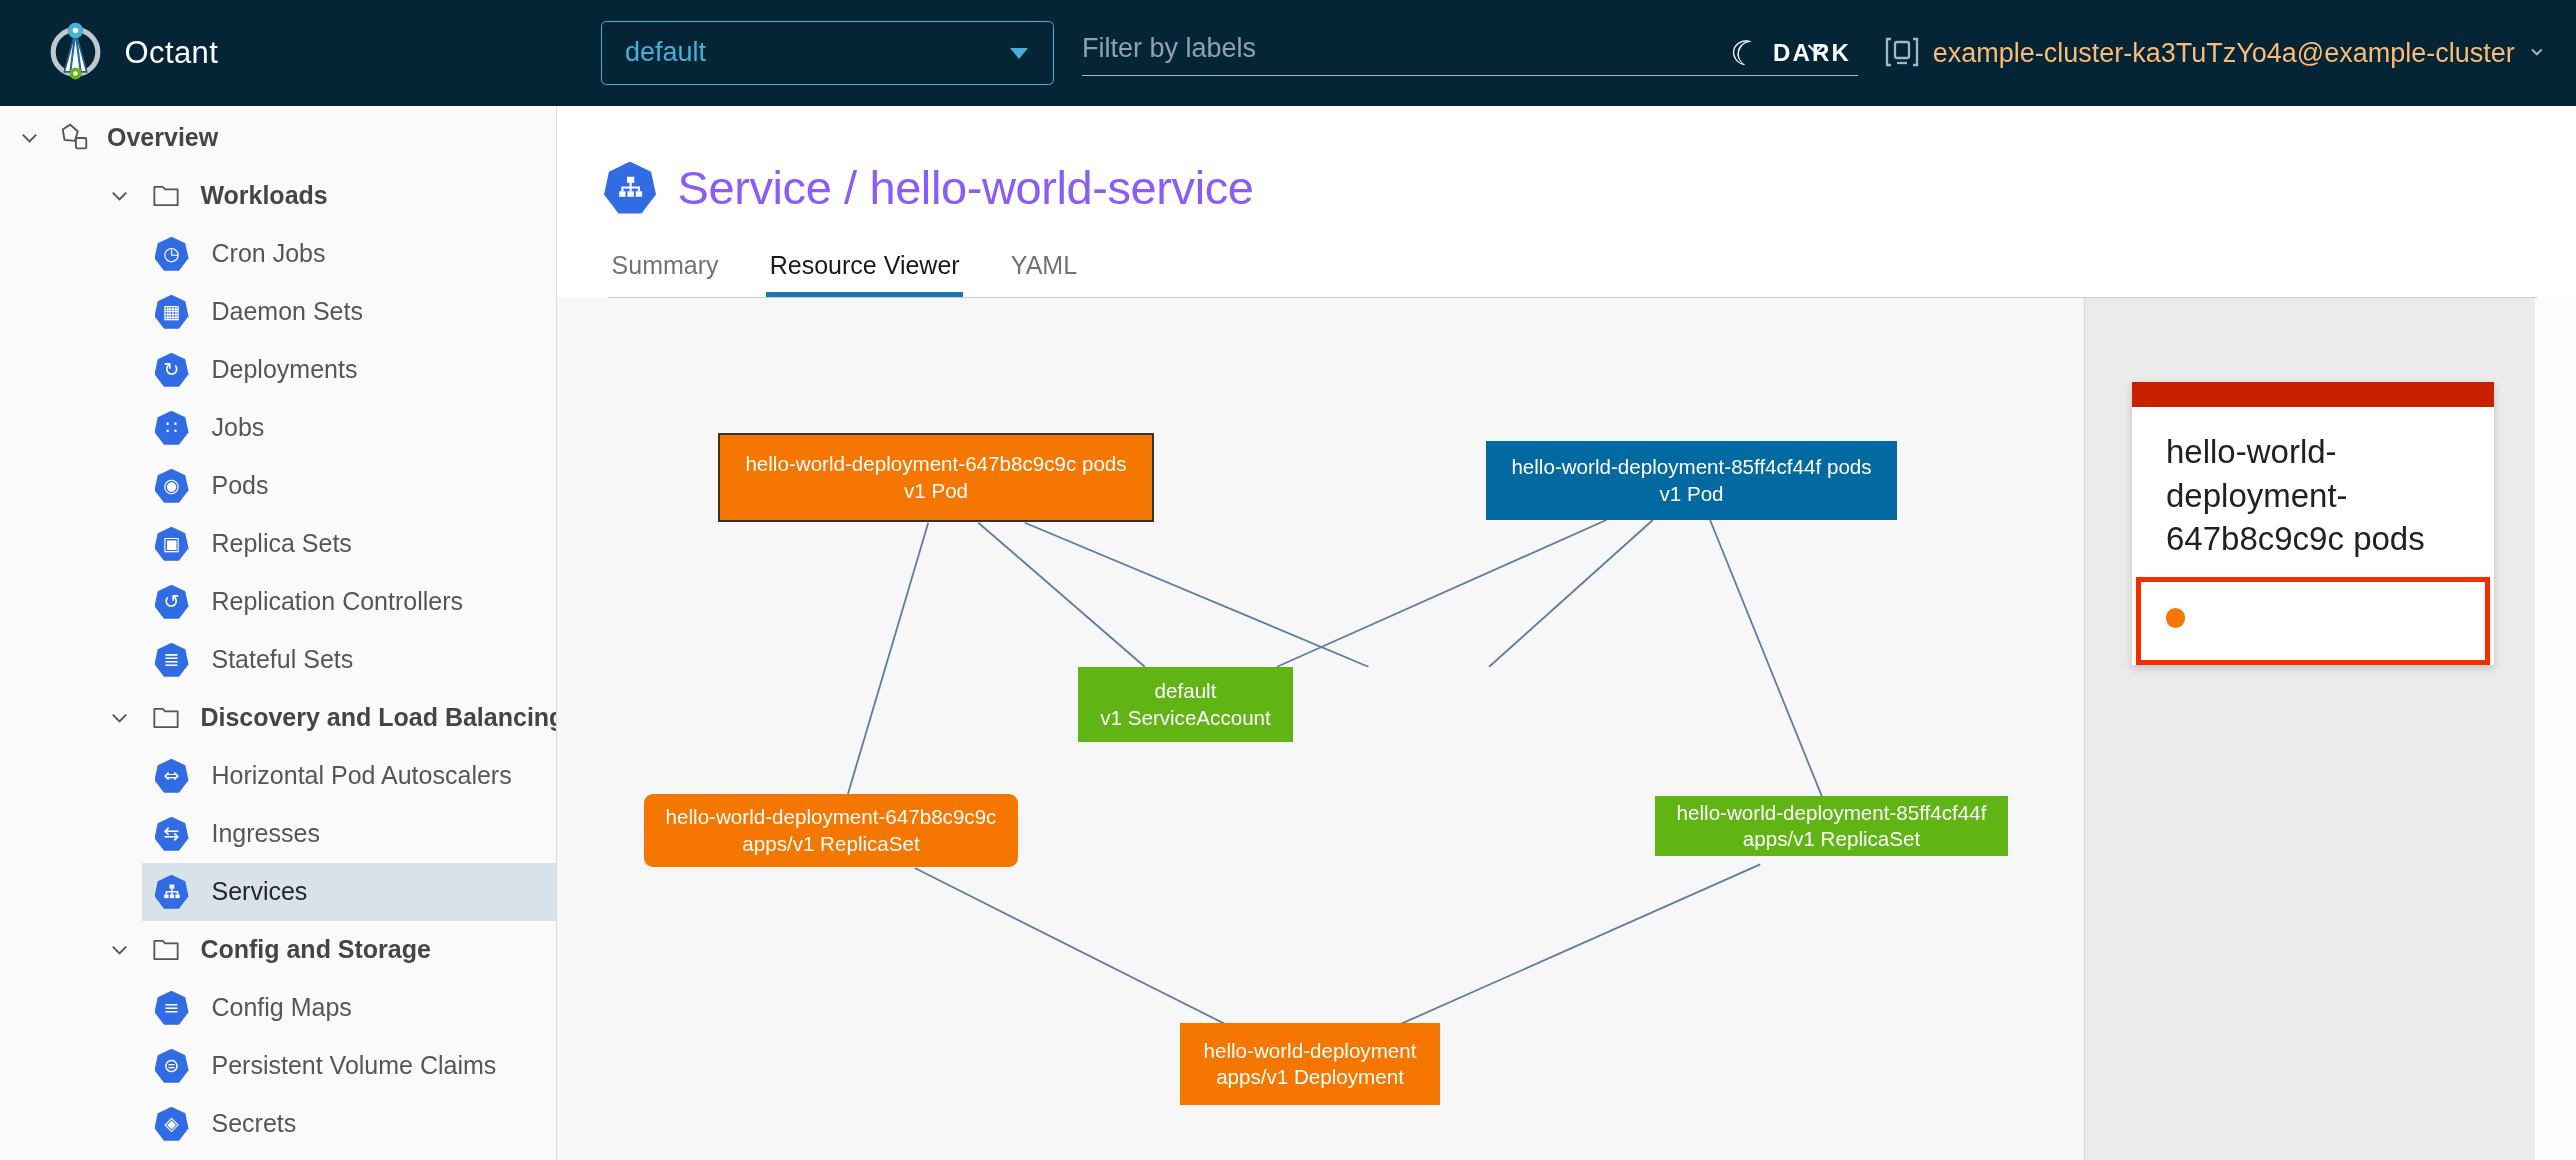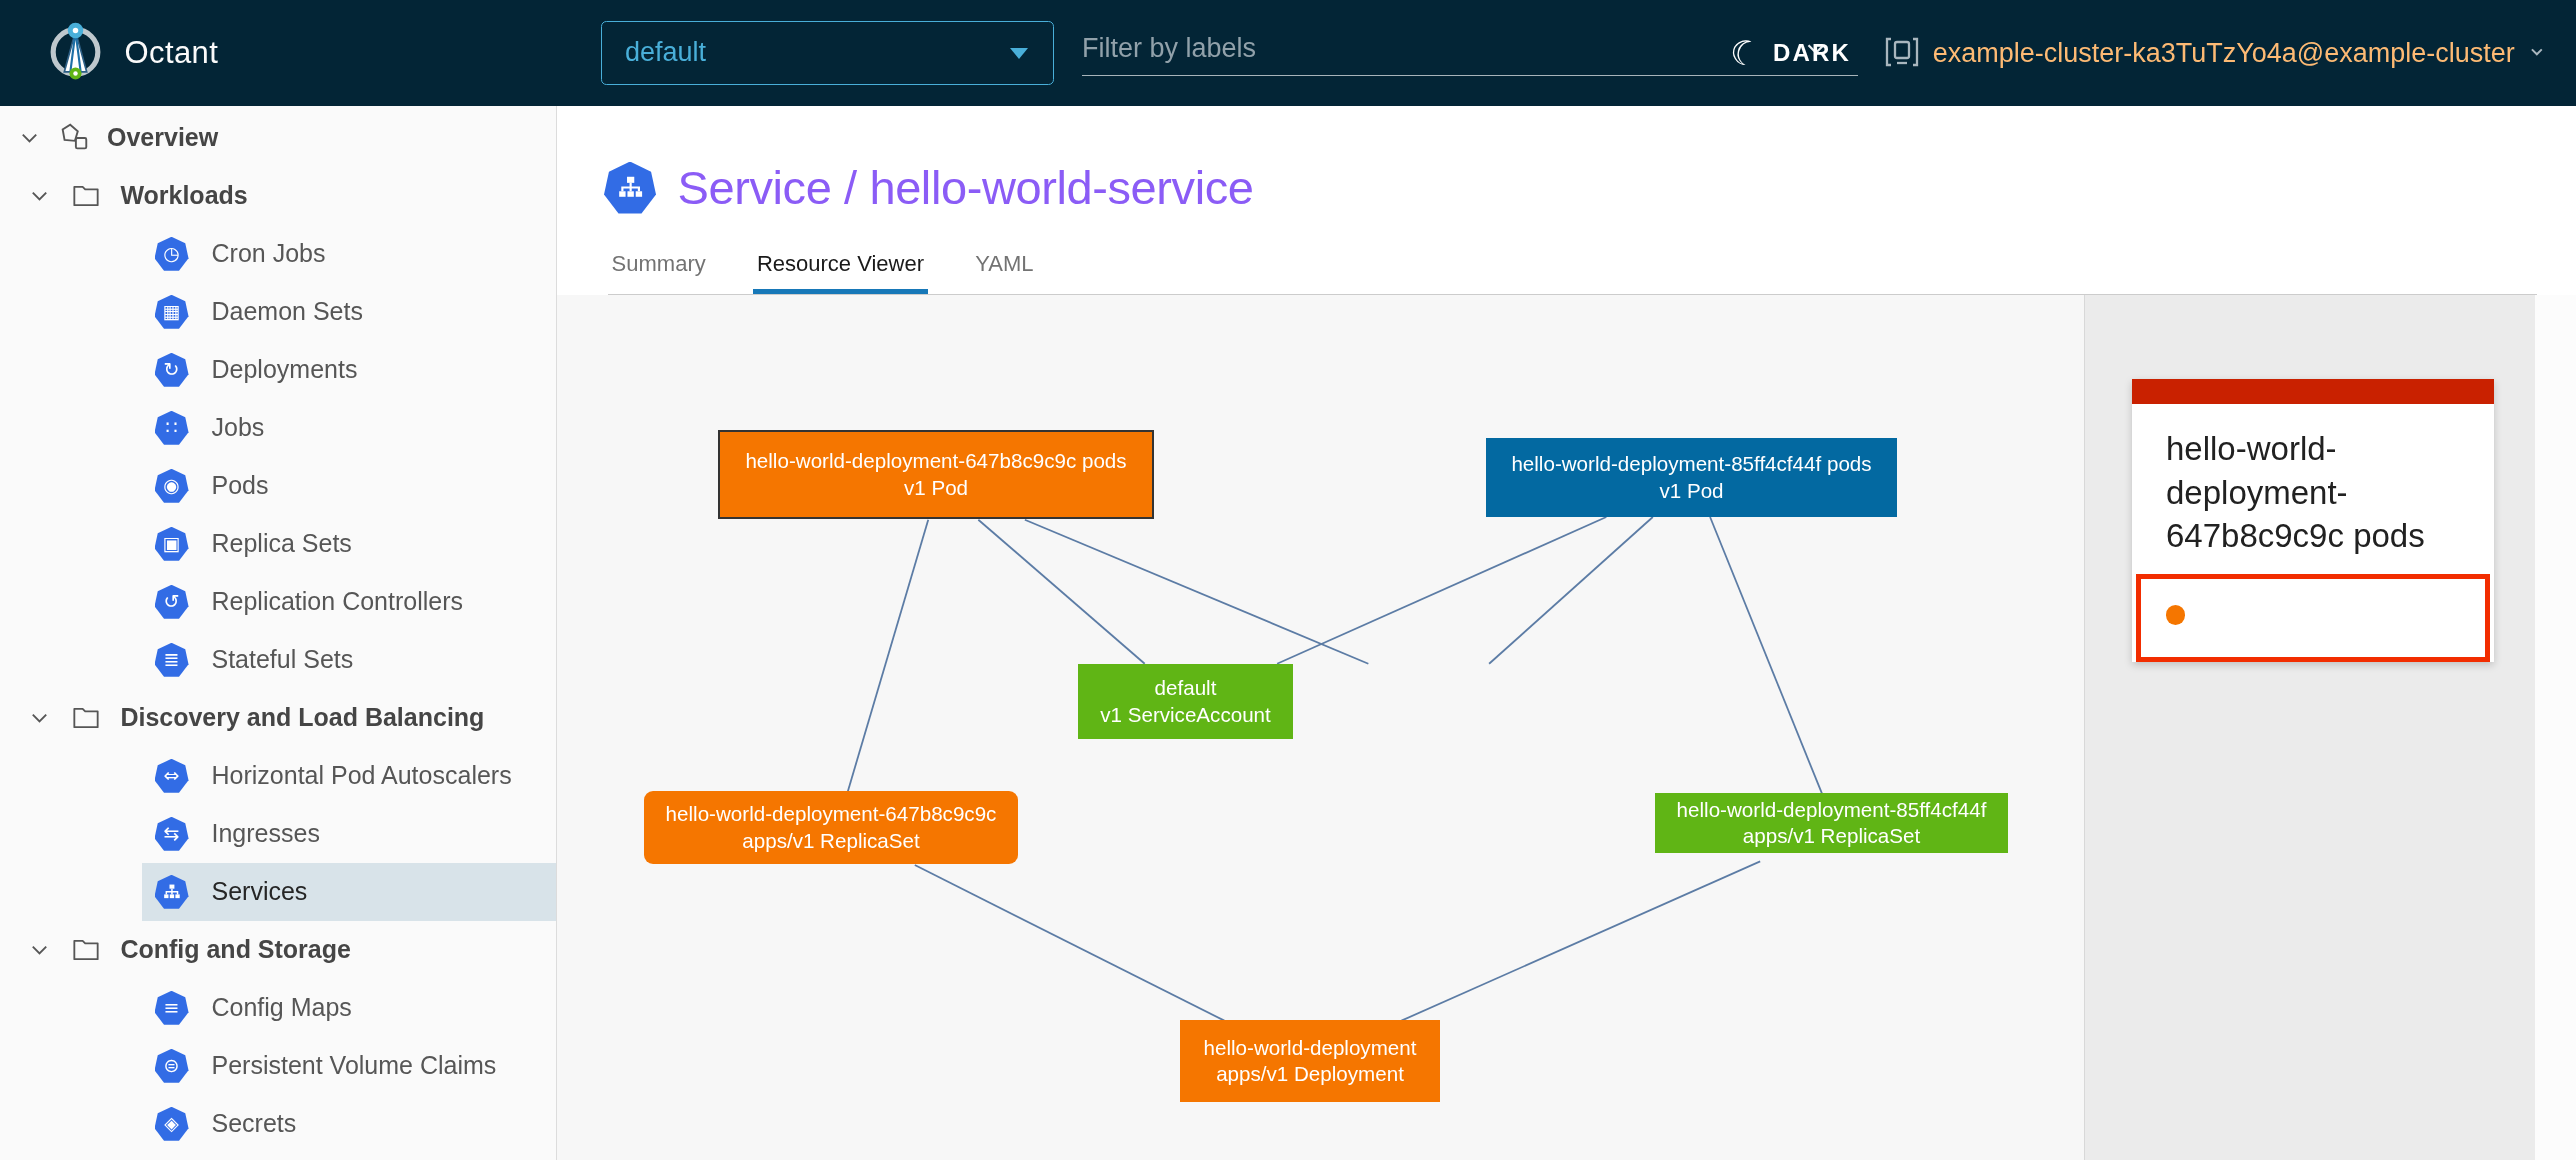--- a/index.html
+++ b/index.html
@@ -29,21 +29,21 @@
   .context-label { color:#fdba74; font-size:27px; }
 
   
   .shell { display:flex; width:2576px; height:1055px; }
 
   
   .sidebar { width:557px; height:100%; background:#FAFAFA; border-right:0.9px solid #DCDCDC;
     padding-top:2.7px; flex:none; overflow:hidden; }
   .nav-row { display:flex; align-items:center; height:58px; cursor:pointer; }
   .nav-row.root { padding-left:18px; gap:16px; }
-  .nav-row.section { padding-left:28px; gap:19.7px; }
+  .nav-row.section { padding-left:108px; gap:19.7px; }
   .nav-row.leaf { margin-left:142px; padding-left:12.5px; gap:23px; }
   .nav-row.leaf.selected { background:#D8E3E9; }
   .nav-label { font-size:25px; color:#565656; white-space:nowrap; }
   .root .nav-label, .section .nav-label { color:#454545; font-weight:600; }
   .leaf.selected .nav-label { color:#262626; }
   .chev { width:23px; height:23px; display:flex; align-items:center; }
   .nav-ic { display:flex; align-items:center; }
   .hepta { width:34px; height:34px; background:#326CE5; flex:none;
     clip-path:polygon(50% 0%,90.5% 19.6%,100% 63.7%,72.1% 100%,27.9% 100%,0% 63.7%,9.5% 19.6%);
     display:flex; align-items:center; justify-content:center; }
@@ -51,21 +51,21 @@
   .hepta .glyph.svg-glyph { font-size:0; display:flex; }
 
   
   .main { flex:1; display:flex; flex-direction:column; background:#fff; min-width:0; }
   .title-row { margin:54px 0 0 47px; display:flex; align-items:center; gap:21.5px; }
   .title-hepta { width:52px; height:52px; background:#326CE5;
     clip-path:polygon(50% 0%,90.5% 19.6%,100% 63.7%,72.1% 100%,27.9% 100%,0% 63.7%,9.5% 19.6%);
     display:flex; align-items:center; justify-content:center; flex:none; }
   .page-title { font-size:47px; font-weight:400; color:#8b5cf6; letter-spacing:-0.4px; }
   .tabs { margin:36px 0 0 51px; display:flex; gap:44px; }
-  .tab { font-size:22px; color:#737373; padding:0 3.6px 11.6px 3.6px; cursor:pointer; }
+  .tab { font-size:25px; color:#737373; padding:0 3.6px 11.6px 3.6px; cursor:pointer; }
   .tab.active { color:#1a1a1a; border-bottom:5.4px solid #1778B8; }
   .tabline { height:1.8px; background:#CCCCCC; margin:0 39px 0 51px; }
 
   
   .viewer { flex:1; display:flex; min-height:0; }
   .graph { position:relative; width:1527px; background:#F7F7F7; flex:none; overflow:hidden; }
   .graph svg.edges { position:absolute; left:0; top:0; }
   .node { position:absolute; display:flex; flex-direction:column; justify-content:center;
     text-align:center; color:#fff; font-size:20.6px; line-height:1.3; cursor:pointer; }
   .node.selected { border:2.7px solid #333333; }

